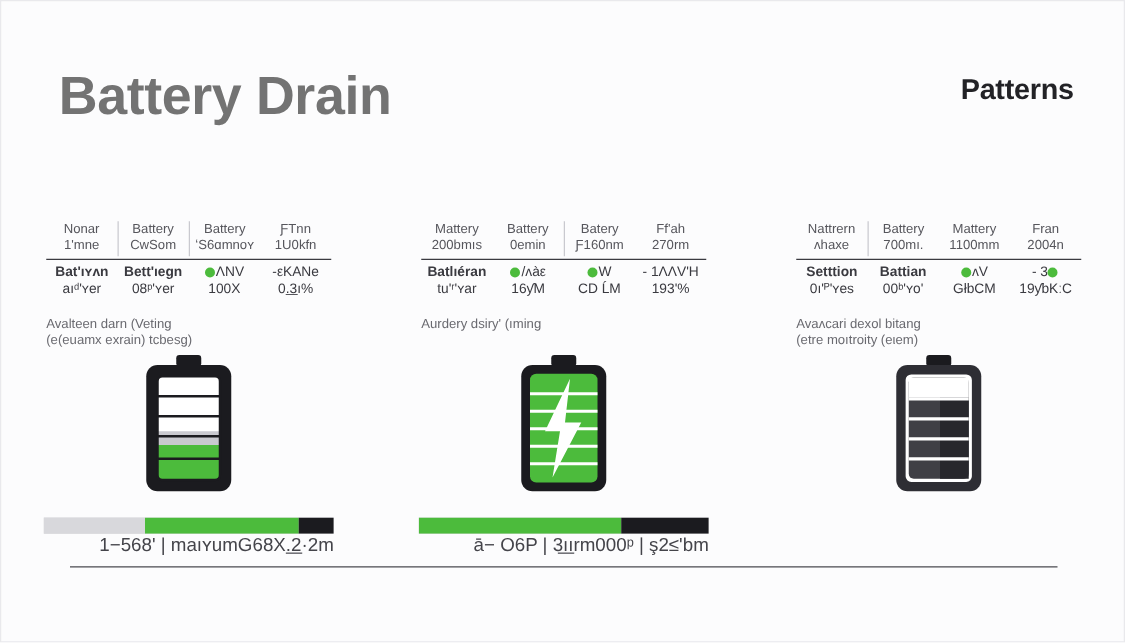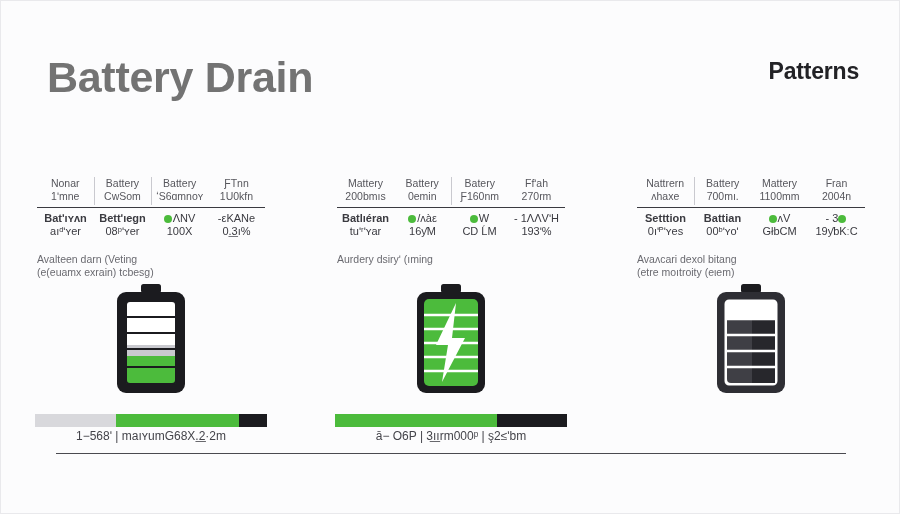--- a/index.html
+++ b/index.html
@@ -175,23 +175,23 @@
   .seg.lgray { background: #e4e4e8; }
   .seg.hatch {
     background-image: repeating-linear-gradient(
       to right,
       #1b1b1f 0px, #1b1b1f 3px,
       #fcfcfd 3px, #fcfcfd 6px
     );
   }
   .bar-labels {
     display: flex;
-    justify-content: center;
+    justify-content: flex-end;
     margin-top: 3px;
-    font-size: 12px;
+    font-size: 15px;
     line-height: 13px;
     color: #44444a;
     filter: blur(0.5px);
     white-space: nowrap;
   }
 
   
   .bottom-rule {
     position: absolute;
     left: 55px;

